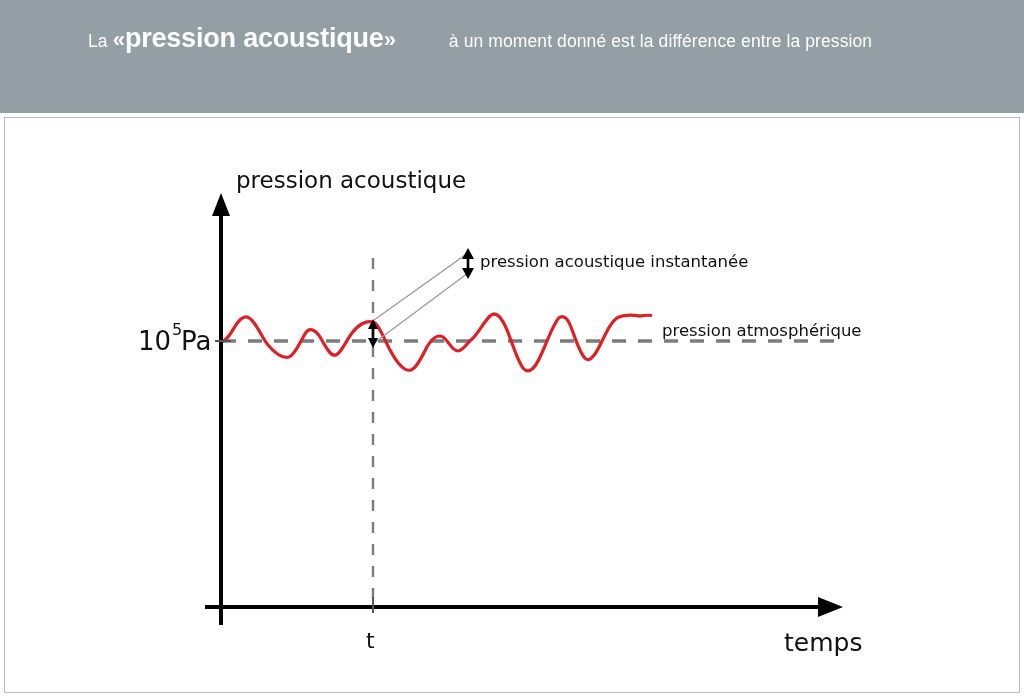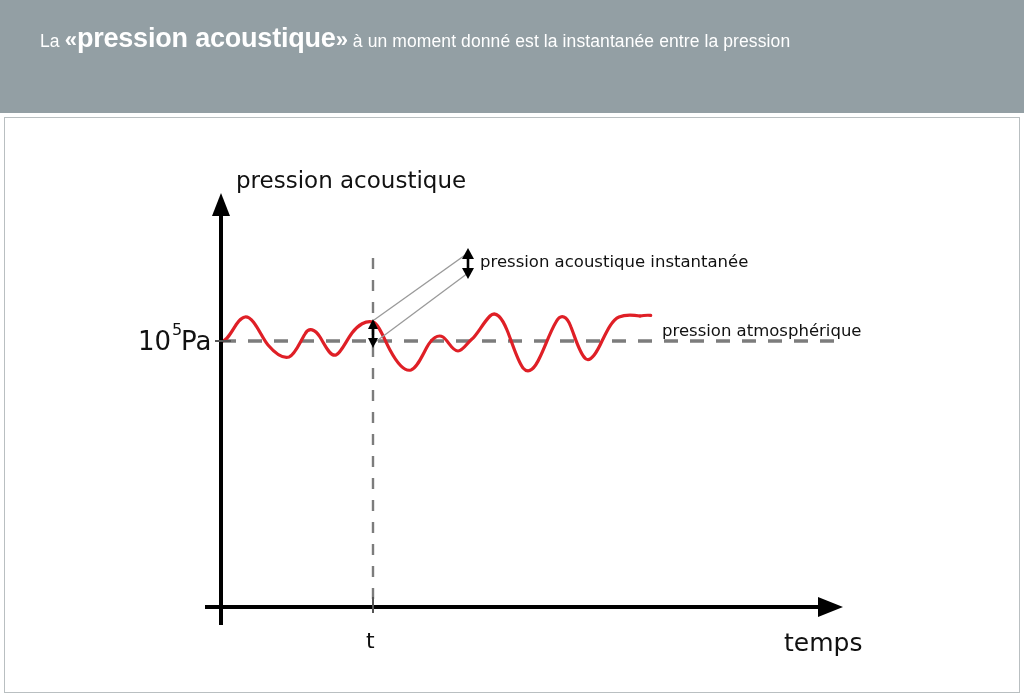--- a/index.html
+++ b/index.html
@@ -40,20 +40,21 @@
     line-height: 1.55;
   }
   .hdr-line {
     display: block;
     white-space: nowrap;
   }
   .hdr-small {
     font-size: 17.5px;
     font-weight: normal;
     letter-spacing: 0.1px;
+    margin-left: 48px;
   }
   .hdr-big {
     font-size: 27px;
     font-weight: bold;
     letter-spacing: -0.2px;
   }
   .hdr-guill {
     font-size: 22px;
     font-weight: bold;
   }
@@ -143,21 +144,21 @@
 </style>
 </head>
 <body>
 
 <div id="page">
 
   <div id="content-frame"></div>
 
   <div id="header-banner">
     <div id="header-text">
-      <span class="hdr-line"><span class="hdr-small">La </span><span class="hdr-guill">«</span><span class="hdr-big">pression acoustique</span><span class="hdr-guill">»</span><span class="hdr-small"> à un moment donné est la instantanée entre la pression</span></span>
+      <span class="hdr-line"><span class="hdr-small">La </span><span class="hdr-guill">«</span><span class="hdr-big">pression acoustique</span><span class="hdr-guill">»</span><span class="hdr-small"> à un moment donné est la différence entre la pression</span></span>
     </div>
   </div>
 
   <svg id="diagram-svg" viewBox="0 0 1024 697">
 
     <line class="baseline-dash" x1="222" y1="341" x2="845" y2="341"></line>
 
     <line class="vline-dash" x1="373" y1="258" x2="373" y2="607"></line>
 
     <path class="curve-red" d="M 222,341

